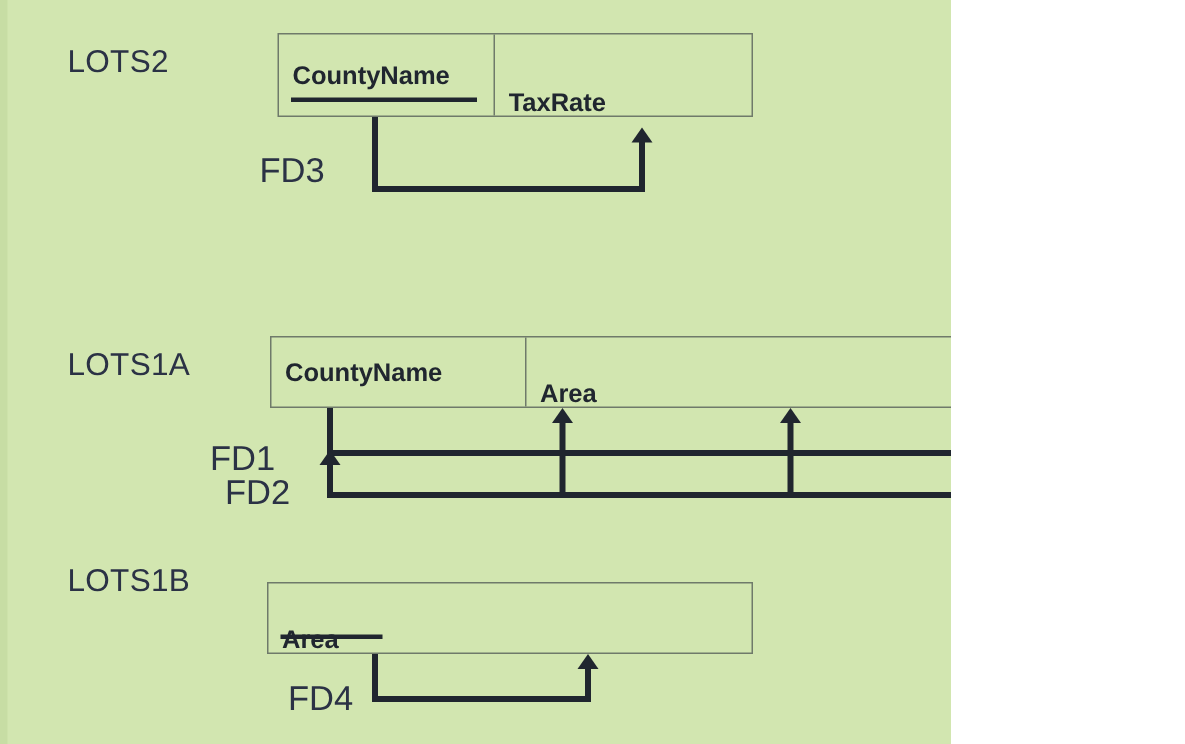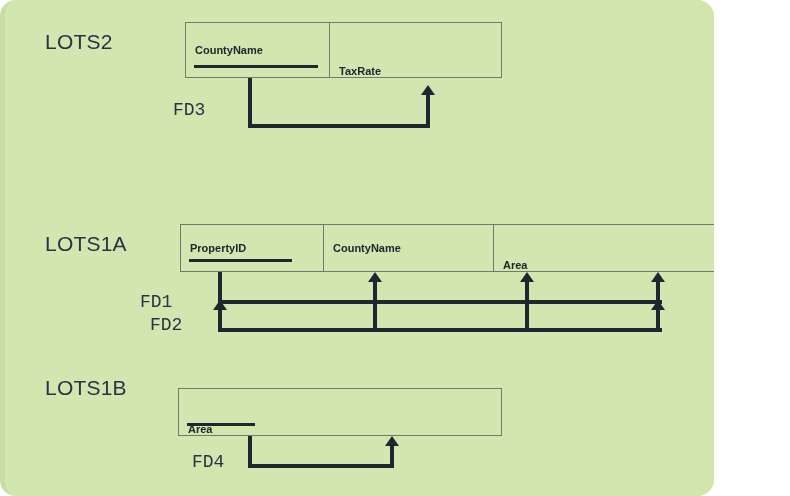--- a/index.html
+++ b/index.html
@@ -2,28 +2,27 @@
 <html><head>
 <meta charset="utf-8">
 <style>
   html, body {
     margin: 0;
     padding: 0;
     background: #ffffff;
   }
   #canvas {
     position: relative;
-    width: 714px;
+    width: 634px;
     height: 496px;
     background: #d2e6b0;
     border-left: 5px solid #c7dda4;
     box-sizing: border-box;
     overflow: hidden;
     font-family: "Liberation Sans", sans-serif;
-    border-radius: 16px;
   }
 
   
   .rel-label {
     position: absolute;
     font-size: 21px;
     color: #2b3245;
     letter-spacing: 0.2px;
     white-space: nowrap;
     font-family: "Liberation Sans", sans-serif;
@@ -40,21 +39,21 @@
   .attr {
     position: relative;
     box-sizing: border-box;
     border-right: 1px solid #6f7a6a;
     display: flex;
     align-items: center;
     padding-left: 9px;
   }
   .attr:last-child { border-right: none; align-items: flex-end; }
   .attr-name {
-    font-size: 11px;
+    font-size: 17px;
     font-weight: bold;
     color: #20262f;
     white-space: nowrap;
     font-family: "Liberation Sans", sans-serif;
     line-height: 1;
   }
   
   .attr.pk .attr-name::after {
     content: "";
     position: absolute;
@@ -63,24 +62,24 @@
     height: 3px;
     background: #20262f;
   }
   .attr.pk.pk-w-countyname .attr-name::after { width: 124px; }
   .attr.pk.pk-w-propertyid .attr-name::after { width: 103px; }
   .attr.pk.pk-w-area       .attr-name::after { width: 68px; }
 
   
   .fd-label {
     position: absolute;
-    font-size: 18px;
+    font-size: 23px;
     color: #2b3245;
     white-space: nowrap;
-    font-family: Liberation Mono, monospace;
+    font-family: Liberation Sans, sans-serif;
   }
   .fd-h {           
     position: absolute;
     height: 4px;
     background: #20262f;
   }
   .fd-v {           
     position: absolute;
     width: 4px;
     background: #20262f;
@@ -119,23 +118,20 @@
   </div>
 
   <div class="fd-label" style="left:168px; top:100px;">FD3</div>
   <div class="fd-v" style="left:243px; top:78px;  height:50px;"></div>
   <div class="fd-h" style="left:243px; top:124px; width:182px;"></div>
   <div class="fd-arrow" style="left:421px; top:94px; height:34px;"></div>
 
   <div class="rel-label" style="left:40px; top:232px;">LOTS1A</div>
 
   <div class="relation" style="left:175px; top:224px; width:588px; height:48px;">
-    <div class="attr pk pk-w-propertyid" style="width:143px;">
-      <span class="attr-name">PropertyID</span>
-    </div>
     <div class="attr" style="width:170px;">
       <span class="attr-name">CountyName</span>
     </div>
     <div class="attr" style="width:153px;">
       <span class="attr-name">Area</span>
     </div>
   </div>
 
   <div class="fd-label" style="left:135px; top:276px;margin-top:16px;">FD1</div>
   <div class="fd-v" style="left:213px; top:272px; height:32px;"></div>

